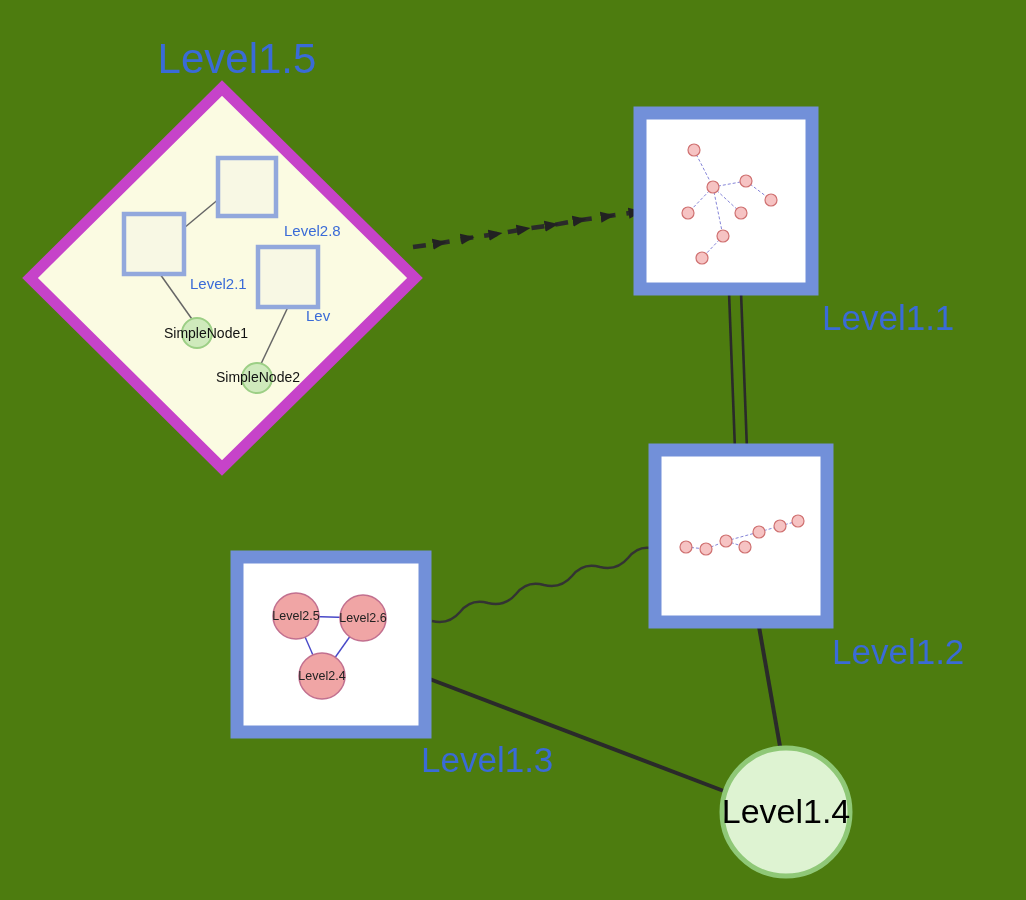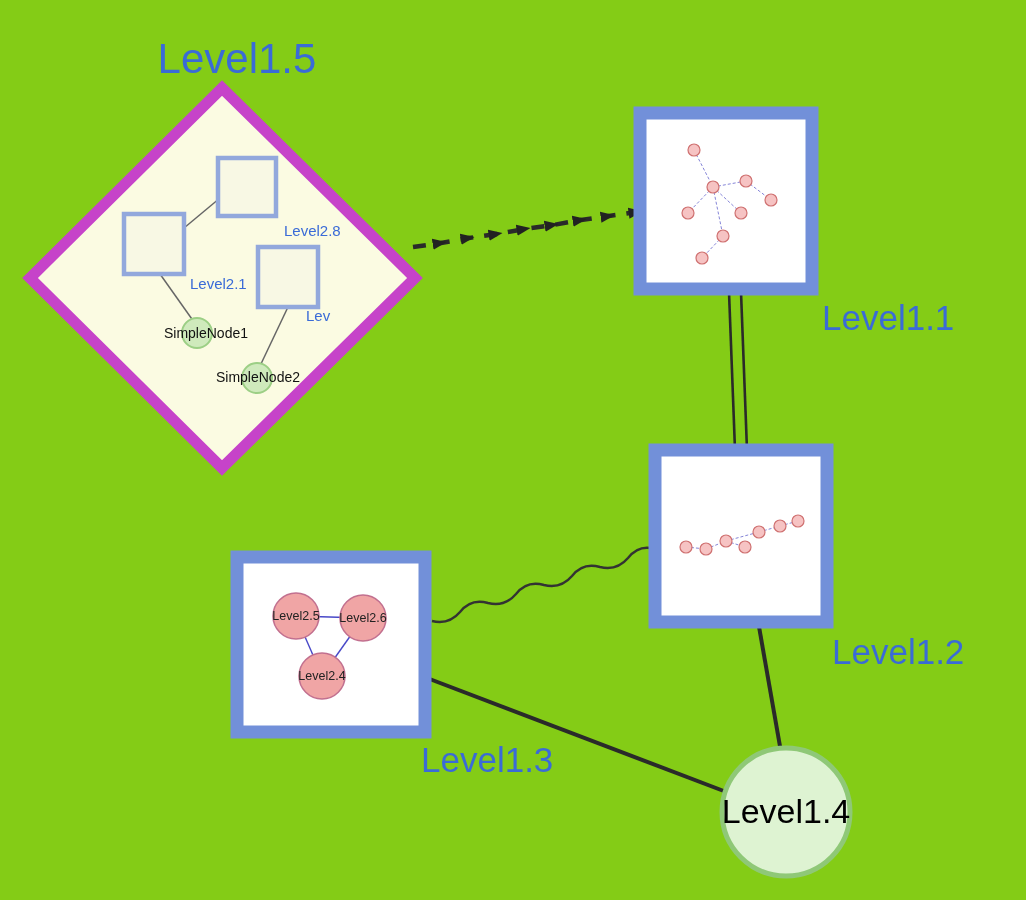--- a/index.html
+++ b/index.html
@@ -1,16 +1,16 @@
 <!DOCTYPE html>
 <html style="--label-blue: #3a6bd7; --node-border-blue: #7290d9; --inner-square-border: #92a8dc; --magenta: #c643c9; --diamond-fill: #fbfbe2; --inner-square-fill: #f8f8e4; --green-fill: #cfeabc; --green-border: #9ccf85; --big-green-fill: #def3d2; --big-green-border: #8fc877; --pink-fill: #f0a5a5; --pink-border: #c2708f; --mini-pink-fill: #f6c3c3; --mini-pink-border: #cf7070; --edge-dark: #2a2a2a; --mini-edge-blue: #8585d8;"><head>
 <meta charset="utf-8">
 <style>
   html,body{margin:0;padding:0;background:#ffffff;}
-  #stage{position:relative;width:1026px;height:900px;background:#84cc16;overflow:hidden;}
+  #stage{position:relative;width:1026px;height:900px;background:#4d7c0f;overflow:hidden;}
   svg{display:block;}
   svg text{font-family:"Liberation Sans", sans-serif;}
   .group-label{fill:var(--label-blue);font-size:35px;}
   .group-label.big{font-size:42px;text-anchor:middle;}
   .small-blue{fill:var(--label-blue);font-size:15px;}
   .node-label{fill:#111111;font-size:14px;text-anchor:middle;}
   .circle-label{fill:#222222;font-size:12.5px;text-anchor:middle;}
   .big-node-label{fill:#000000;font-size:34px;text-anchor:middle;}
   .group-box{fill:#ffffff;stroke:var(--node-border-blue);stroke-width:13;}
   .inner-square{fill:var(--inner-square-fill);stroke:var(--inner-square-border);stroke-width:4.5;}

